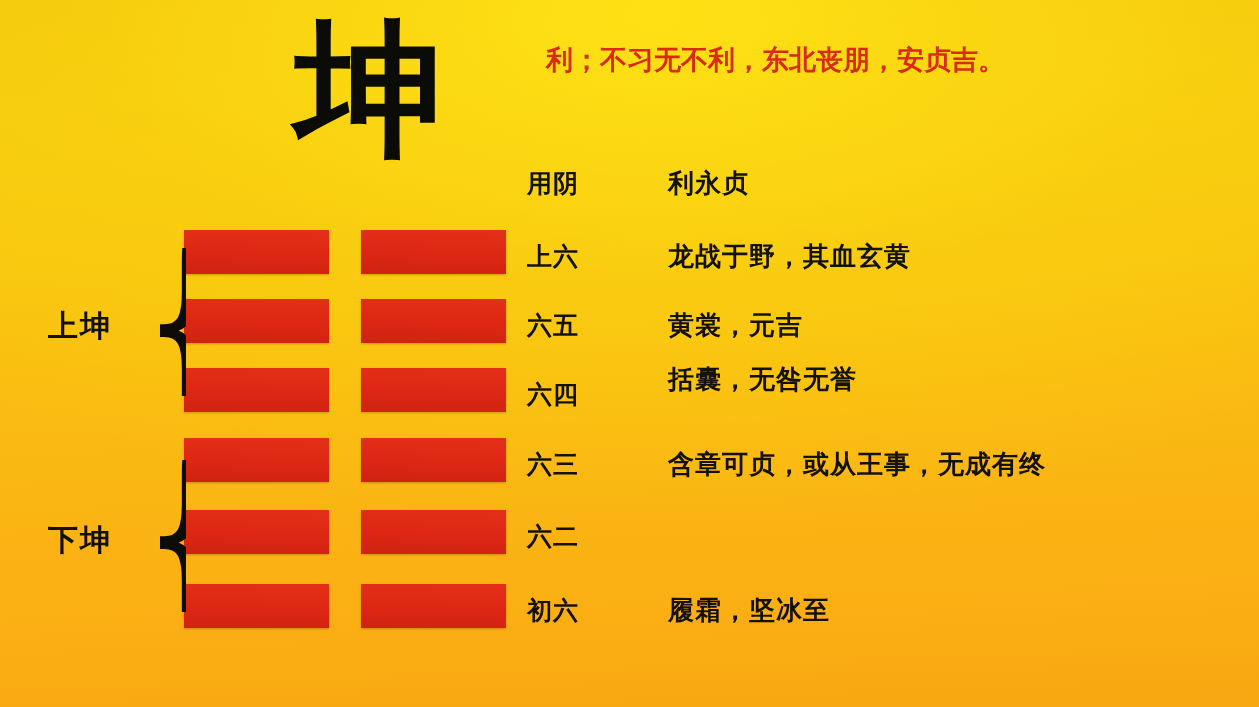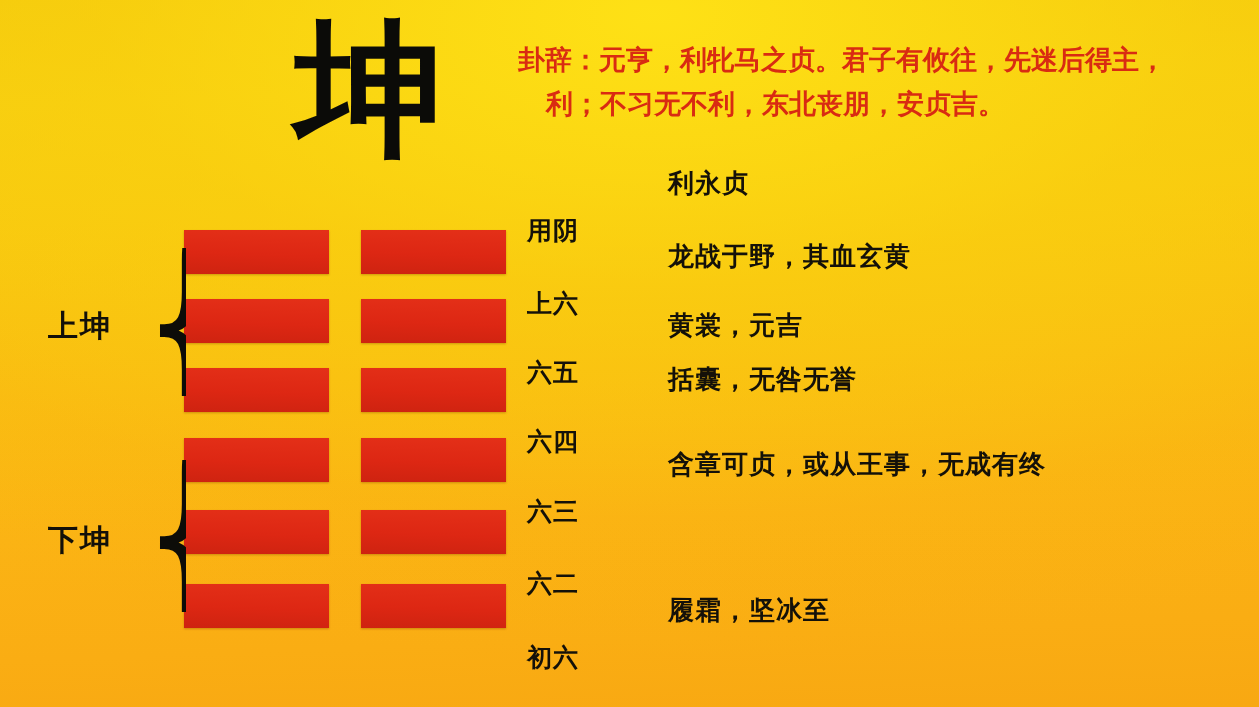--- a/index.html
+++ b/index.html
@@ -65,21 +65,20 @@
 
   
   .row-label {
     position: absolute;
     color: #141109;
     font-family: "DejaVu Sans", "Liberation Sans", sans-serif;
     font-size: 25px;
     font-weight: 700;
     letter-spacing: 1px;
     white-space: nowrap;
-    margin-top: 47px;
   }
   .row-text {
     position: absolute;
     color: #141109;
     font-family: Liberation Serif, serif;
     font-size: 26px;
     font-weight: 700;
     letter-spacing: 1px;
     white-space: nowrap;
   }
@@ -132,21 +131,20 @@
   }
 </style>
 </head>
 <body>
 
 <div id="slide">
 
   <div id="hexagram-title">坤</div>
 
   <div id="judgement">
-    <span class="jline jline1">卦辞：元亨，利牝马之贞。君子有攸往，先迷后得主，</span>
     <span class="jline jline2">利；不习无不利，东北丧朋，安贞吉。</span>
   </div>
 
   <div class="row-label" style="left:527px; top:167px;">用阴</div>
   <div class="row-text" style="left:668px; top:166px;">利永贞</div>
 
   <div class="yin-line" style="top:230px;">
     <div class="half left"></div>
     <div class="half right"></div>
   </div>

